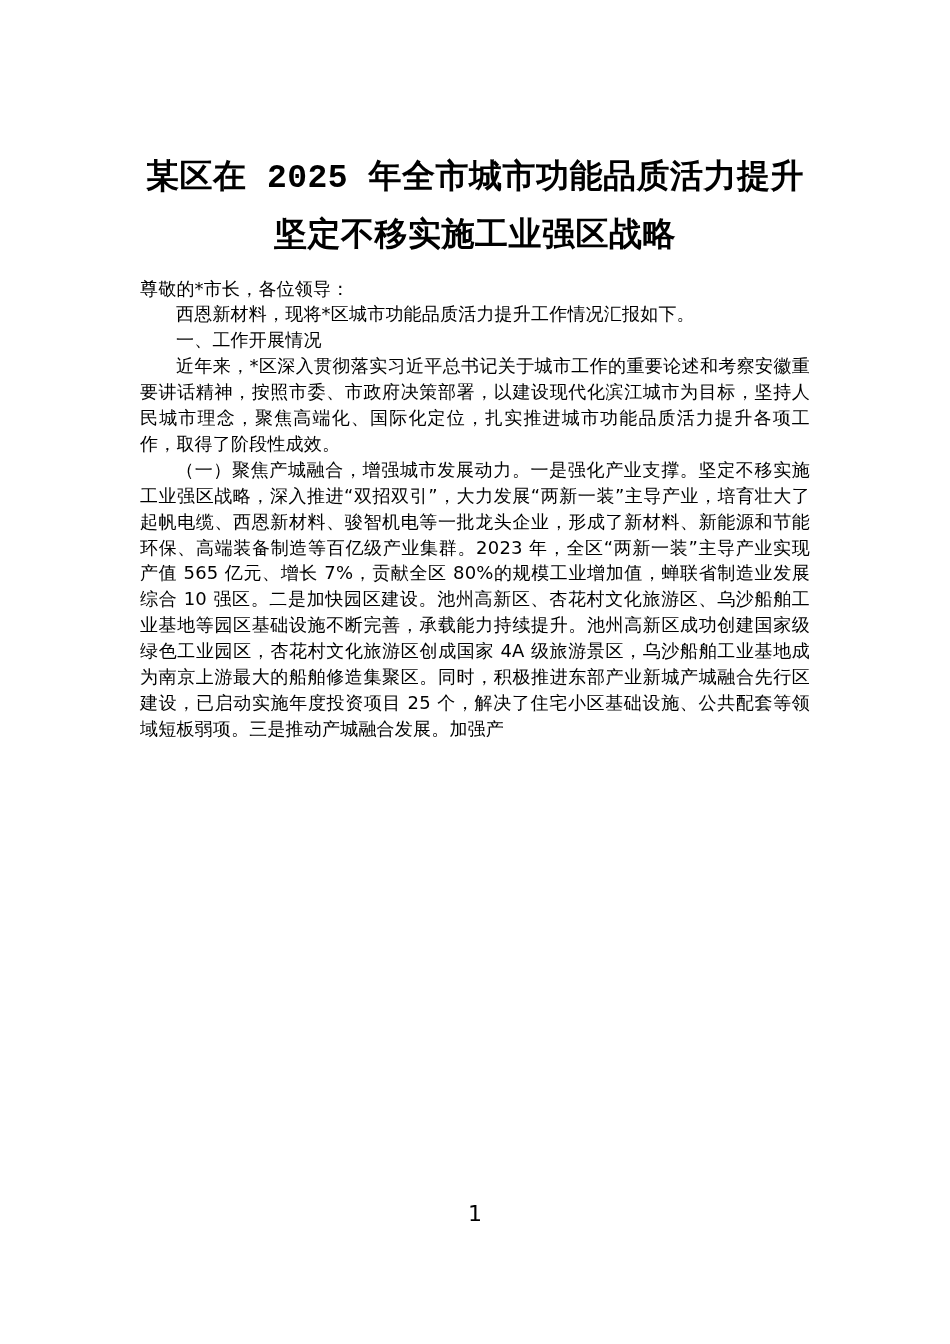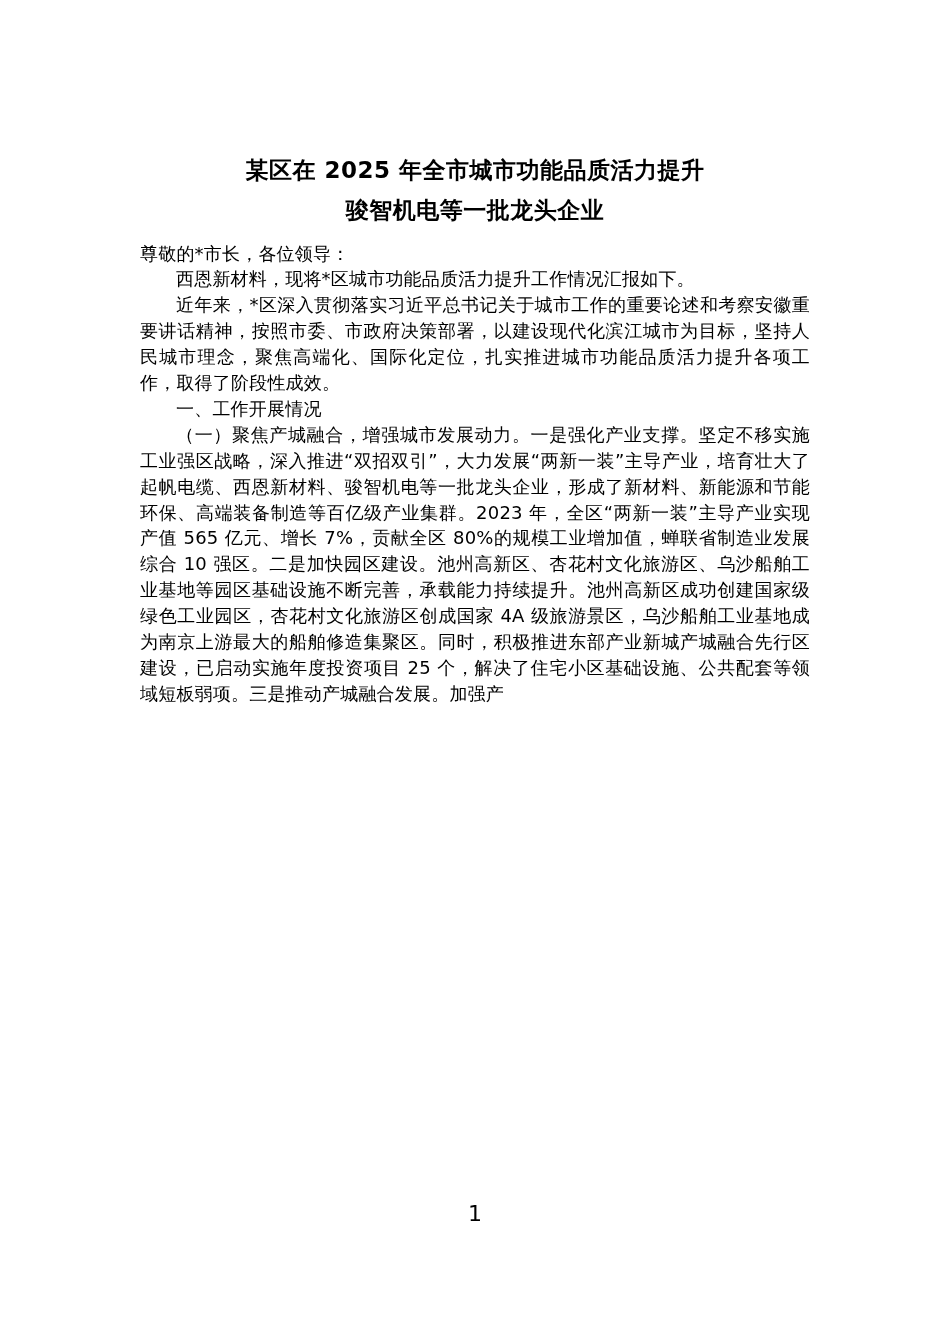--- a/index.html
+++ b/index.html
@@ -16,26 +16,27 @@
     overflow: hidden;
   }
   .page {
     width: 950px;
     height: 1344px;
     box-sizing: border-box;
     padding: 150px 140px 0 140px;
     position: relative;
   }
   .doc-title {
-    font-size: 23px;
+    font-size: 33px;
     font-weight: bold;
     text-align: center;
     line-height: 1.75;
     letter-spacing: 0.5px;
     margin: 0 0 10px 0;
+    font-family: Liberation Mono, monospace;
   }
   .doc-title .line {
     display: block;
   }
   .body-text {
     font-size: 18px;
     line-height: 1.44;
     text-align: justify;
     text-justify: inter-ideograph;
     letter-spacing: 0.2px;
@@ -56,26 +57,26 @@
     font-size: 22px;
   }
 </style>
 </head>
 <body>
 
 <div class="page">
 
   <h1 class="doc-title">
     <span class="line">某区在 2025 年全市城市功能品质活力提升</span>
-    <span class="line">骏智机电等一批龙头企业</span>
+    <span class="line">坚定不移实施工业强区战略</span>
   </h1>
 
   <div class="body-text">
     <p class="para">尊敬的*市长，各位领导：</p>
     <p class="para indent">西恩新材料，现将*区城市功能品质活力提升工作情况汇报如下。</p>
+    <p class="para indent">一、工作开展情况</p>
     <p class="para indent">近年来，*区深入贯彻落实习近平总书记关于城市工作的重要论述和考察安徽重要讲话精神，按照市委、市政府决策部署，以建设现代化滨江城市为目标，坚持人民城市理念，聚焦高端化、国际化定位，扎实推进城市功能品质活力提升各项工作，取得了阶段性成效。</p>
-    <p class="para indent">一、工作开展情况</p>
     <p class="para indent">（一）聚焦产城融合，增强城市发展动力。一是强化产业支撑。坚定不移实施工业强区战略，深入推进“双招双引”，大力发展“两新一装”主导产业，培育壮大了起帆电缆、西恩新材料、骏智机电等一批龙头企业，形成了新材料、新能源和节能环保、高端装备制造等百亿级产业集群。2023 年，全区“两新一装”主导产业实现产值 565 亿元、增长 7%，贡献全区 80%的规模工业增加值，蝉联省制造业发展综合 10 强区。二是加快园区建设。池州高新区、杏花村文化旅游区、乌沙船舶工业基地等园区基础设施不断完善，承载能力持续提升。池州高新区成功创建国家级绿色工业园区，杏花村文化旅游区创成国家 4A 级旅游景区，乌沙船舶工业基地成为南京上游最大的船舶修造集聚区。同时，积极推进东部产业新城产城融合先行区建设，已启动实施年度投资项目 25 个，解决了住宅小区基础设施、公共配套等领域短板弱项。三是推动产城融合发展。加强产</p>
   </div>
 
   <div class="page-number">1</div>
 
 </div>
 
 </body></html>

